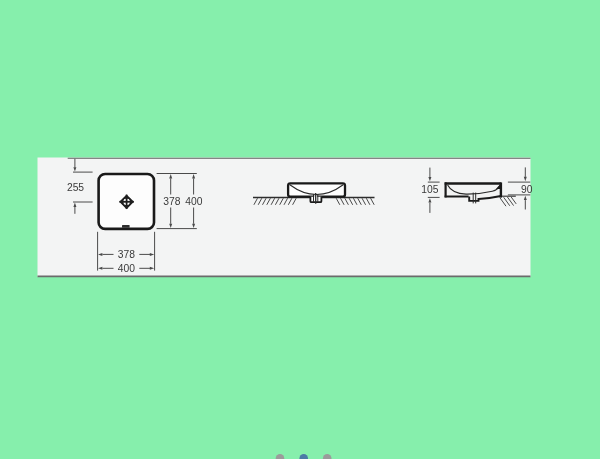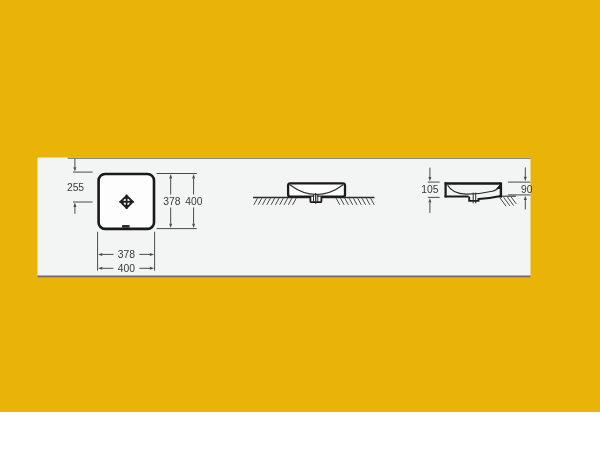--- a/index.html
+++ b/index.html
@@ -1,16 +1,16 @@
 <!DOCTYPE html>
 <html><head>
 <meta charset="utf-8">
 <style>
   html,body{margin:0;padding:0;background:#ffffff;}
-  #stage{position:relative;width:600px;height:412px;background:#eab308;overflow:hidden;
+  #stage{position:relative;width:600px;height:459px;background:#86efac;overflow:hidden;
          font-family:"Liberation Sans", sans-serif;}
   svg{position:absolute;left:0;top:0;}
   text{font-family:"Liberation Sans", sans-serif;fill:#3a3a3a;}
 </style>
 </head>
 <body>
 <div id="stage">
 <svg width="600" height="459" viewBox="0 0 600 459">
 
   <rect x="37.5" y="157.5" width="493" height="119.5" fill="#f3f4f4"></rect>

